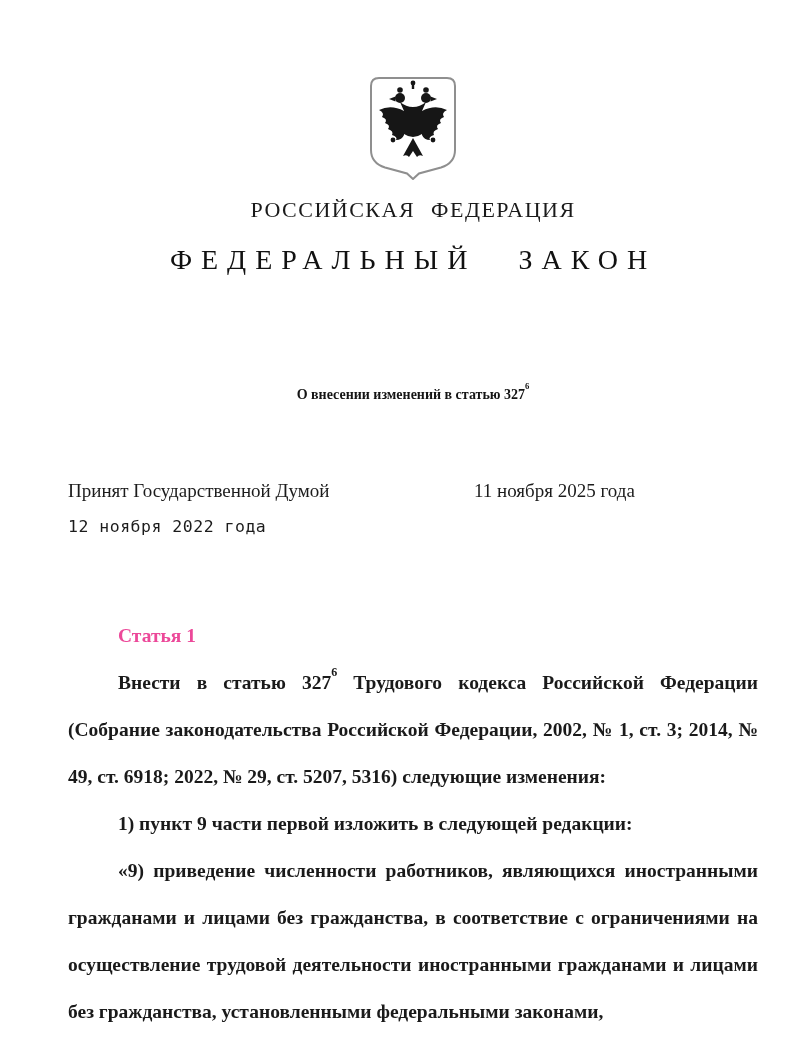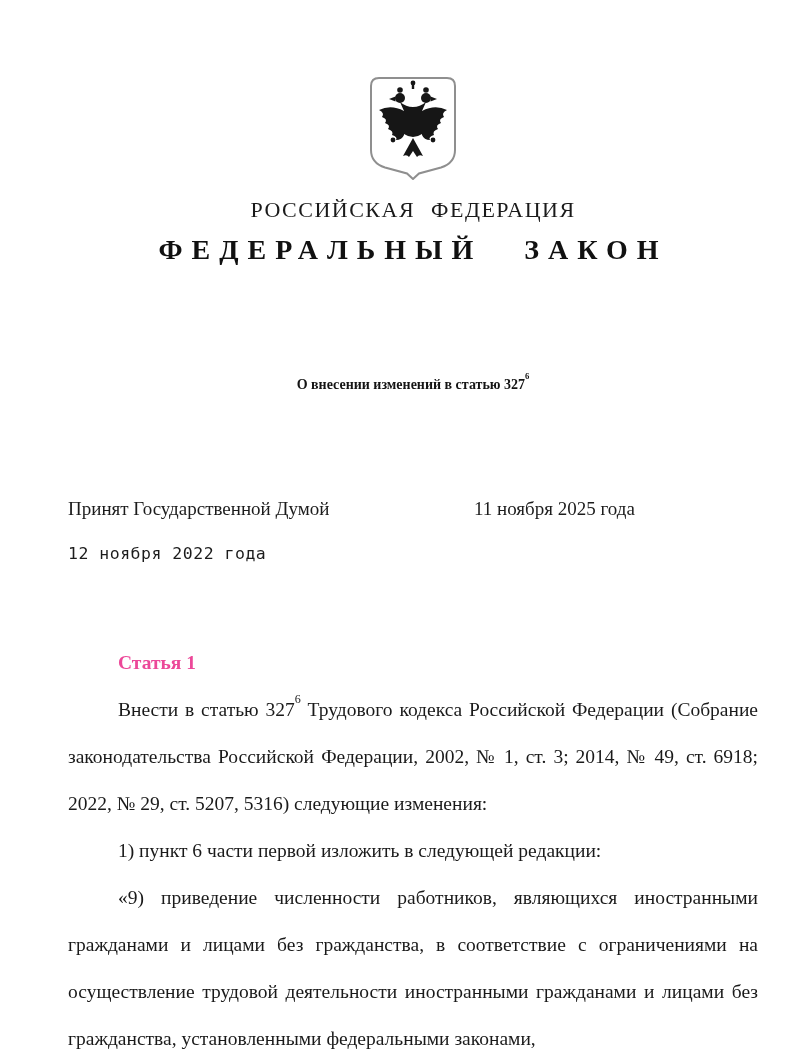--- a/index.html
+++ b/index.html
@@ -36,25 +36,25 @@
   .country {
     margin-top: 16px;
     text-align: center;
     font-size: 22px;
     line-height: 28px;
     letter-spacing: 1.5px;
     word-spacing: 9px;
     color: #1a1a1a;
   }
   .doc-type {
-    margin-top: 6px;
+    margin-top: 16px;
     text-align: center;
     font-size: 28px;
     line-height: 40px;
-    font-weight: 700;
+    font-weight: 400;
     letter-spacing: 9px;
     word-spacing: 26px;
     color: #111;
   }
   
   .law-title {
     margin-top: 100px;
     text-align: center;
     font-weight: 700;
     font-size: 14px;
@@ -63,24 +63,24 @@
   }
   .law-title sup, .body-text sup {
     font-size: 0.62em;
     line-height: 0;
     position: relative;
     top: -0.45em;
     letter-spacing: 0;
   }
   
   .adoption {
-    margin-top: 92px;
+    margin-top: 64px;
     display: grid;
     grid-template-columns: 406px 1fr;
-    row-gap: 10px;
+    row-gap: 1px;
   }
   .adoption .cell {
     font-size: 19px;
     line-height: 35px;
     white-space: nowrap;
   }
   .adoption .typewriter {
     font-family: "DejaVu Sans Mono", monospace;
     font-size: 16.5px;
     letter-spacing: 0.5px;
@@ -94,20 +94,21 @@
     line-height: 47px;
     color: #ec4899;
   }
   .body-text p {
     margin: 0;
     font-size: 19.5px;
     line-height: 47px;
     text-align: justify;
     text-indent: 50px;
     color: #1a1a1a;
+    font-weight: bold;
   }
 </style>
 </head>
 <body>
 
 <div class="page">
 
   <div class="emblem-wrap">
     <svg viewBox="0 0 88 104" xmlns="http://www.w3.org/2000/svg" aria-hidden="true">
 
@@ -148,17 +149,17 @@
   <div class="adoption">
     <div class="cell">Принят Государственной Думой</div>
     <div class="cell">11 ноября 2025 года</div>
     <div class="cell typewriter">12 ноября 2022 года</div>
   </div>
 
   <div class="article-heading">Статья 1</div>
 
   <div class="body-text">
     <p><span>Внести в статью 327</span><sup>6</sup><span> Трудового кодекса Российской Федерации (Собрание законодательства Российской Федерации, 2002, № 1, ст. 3; 2014, № 49, ст. 6918; 2022, № 29, ст. 5207, 5316) следующие изменения:</span></p>
-    <p>1) пункт 6 части первой изложить в следующей редакции:</p>
+    <p>1) пункт 9 части первой изложить в следующей редакции:</p>
     <p>«9) приведение численности работников, являющихся иностранными гражданами и лицами без гражданства, в соответствие с ограничениями на осуществление трудовой деятельности иностранными гражданами и лицами без гражданства, установленными федеральными законами,</p>
   </div>
 
 </div>
 
 </body></html>

